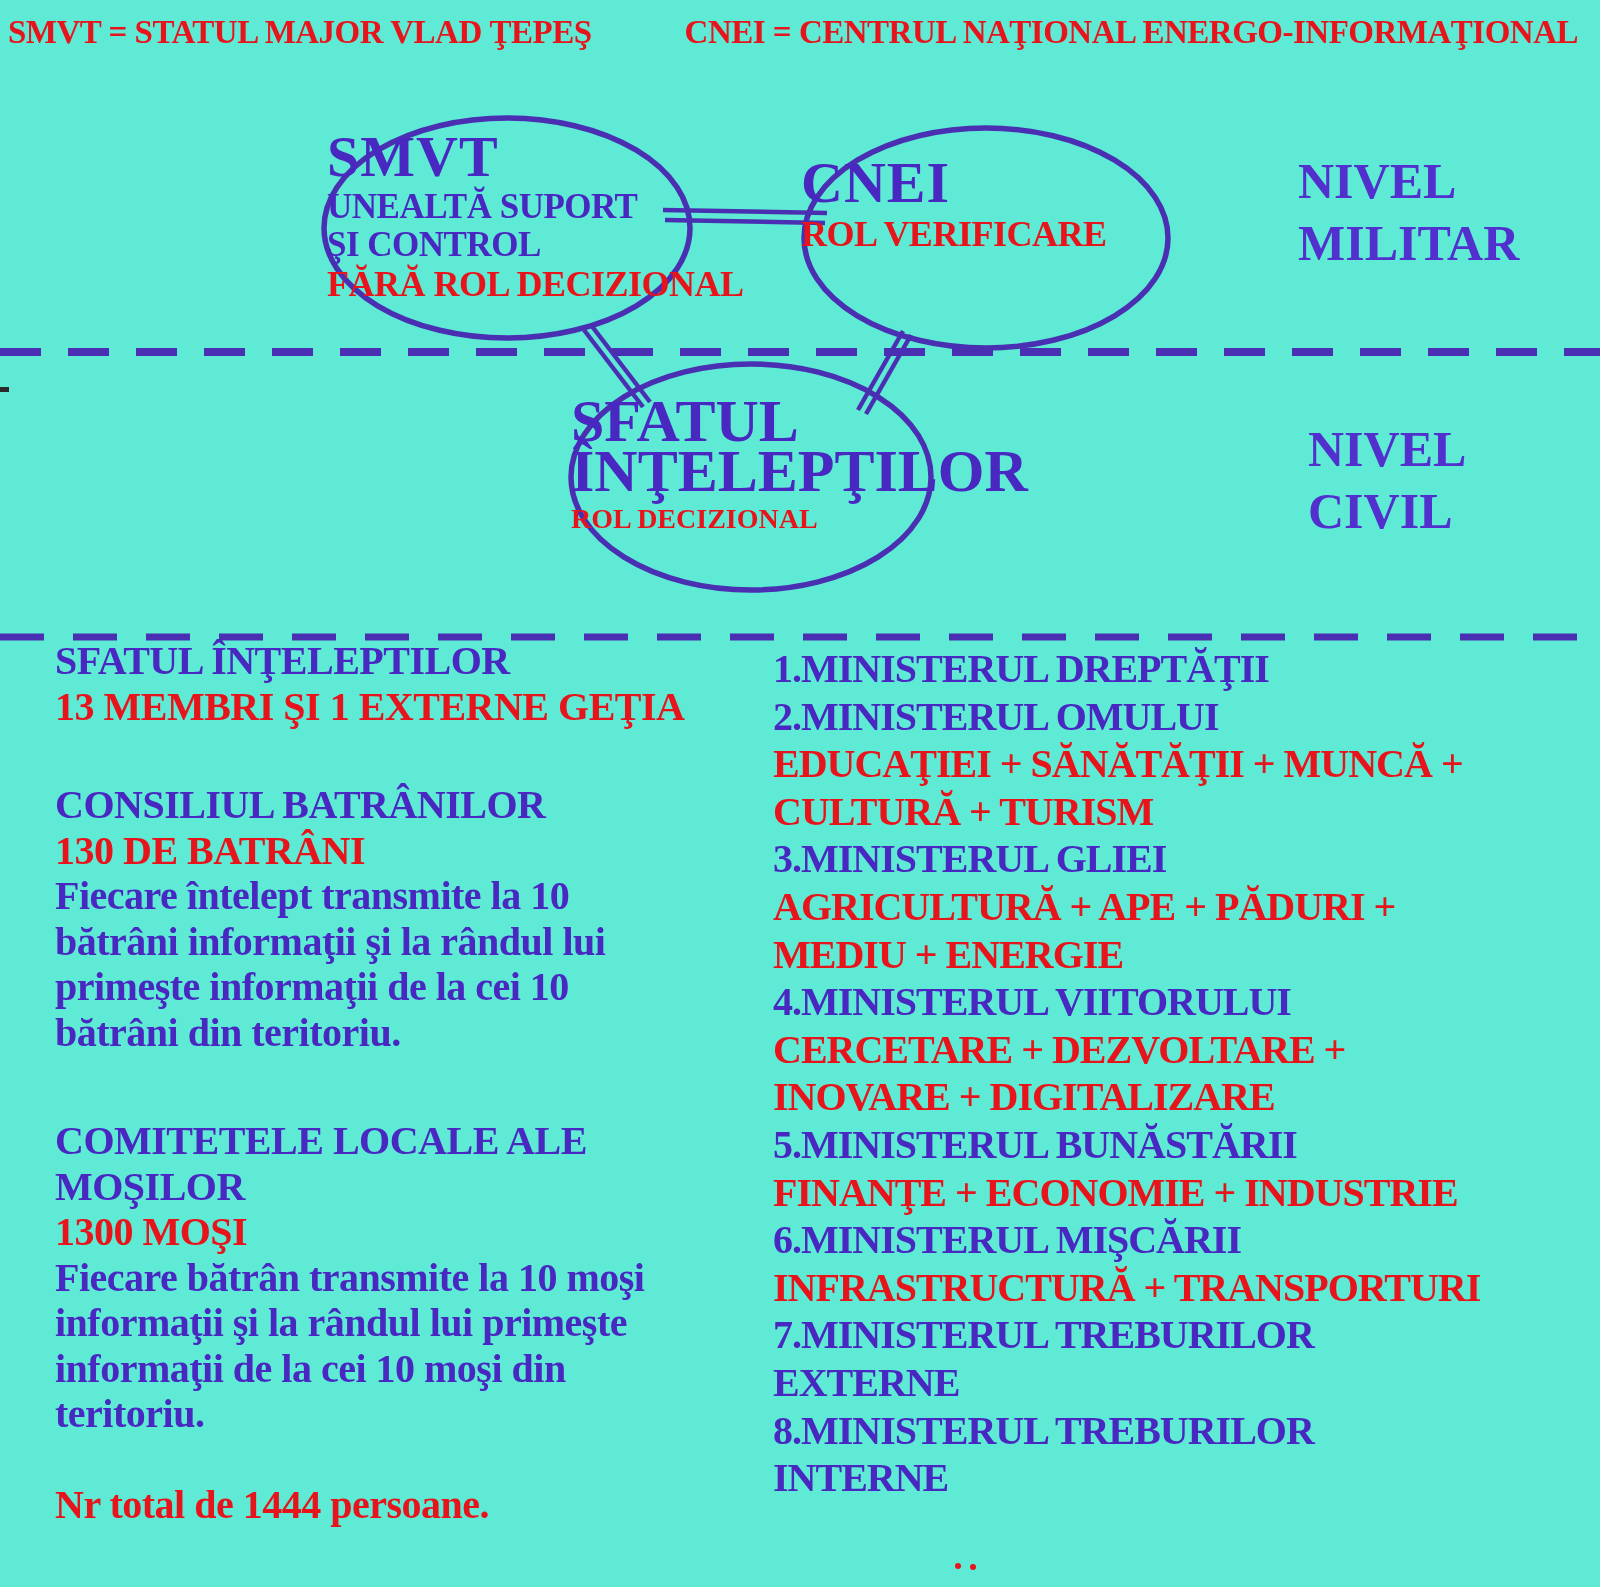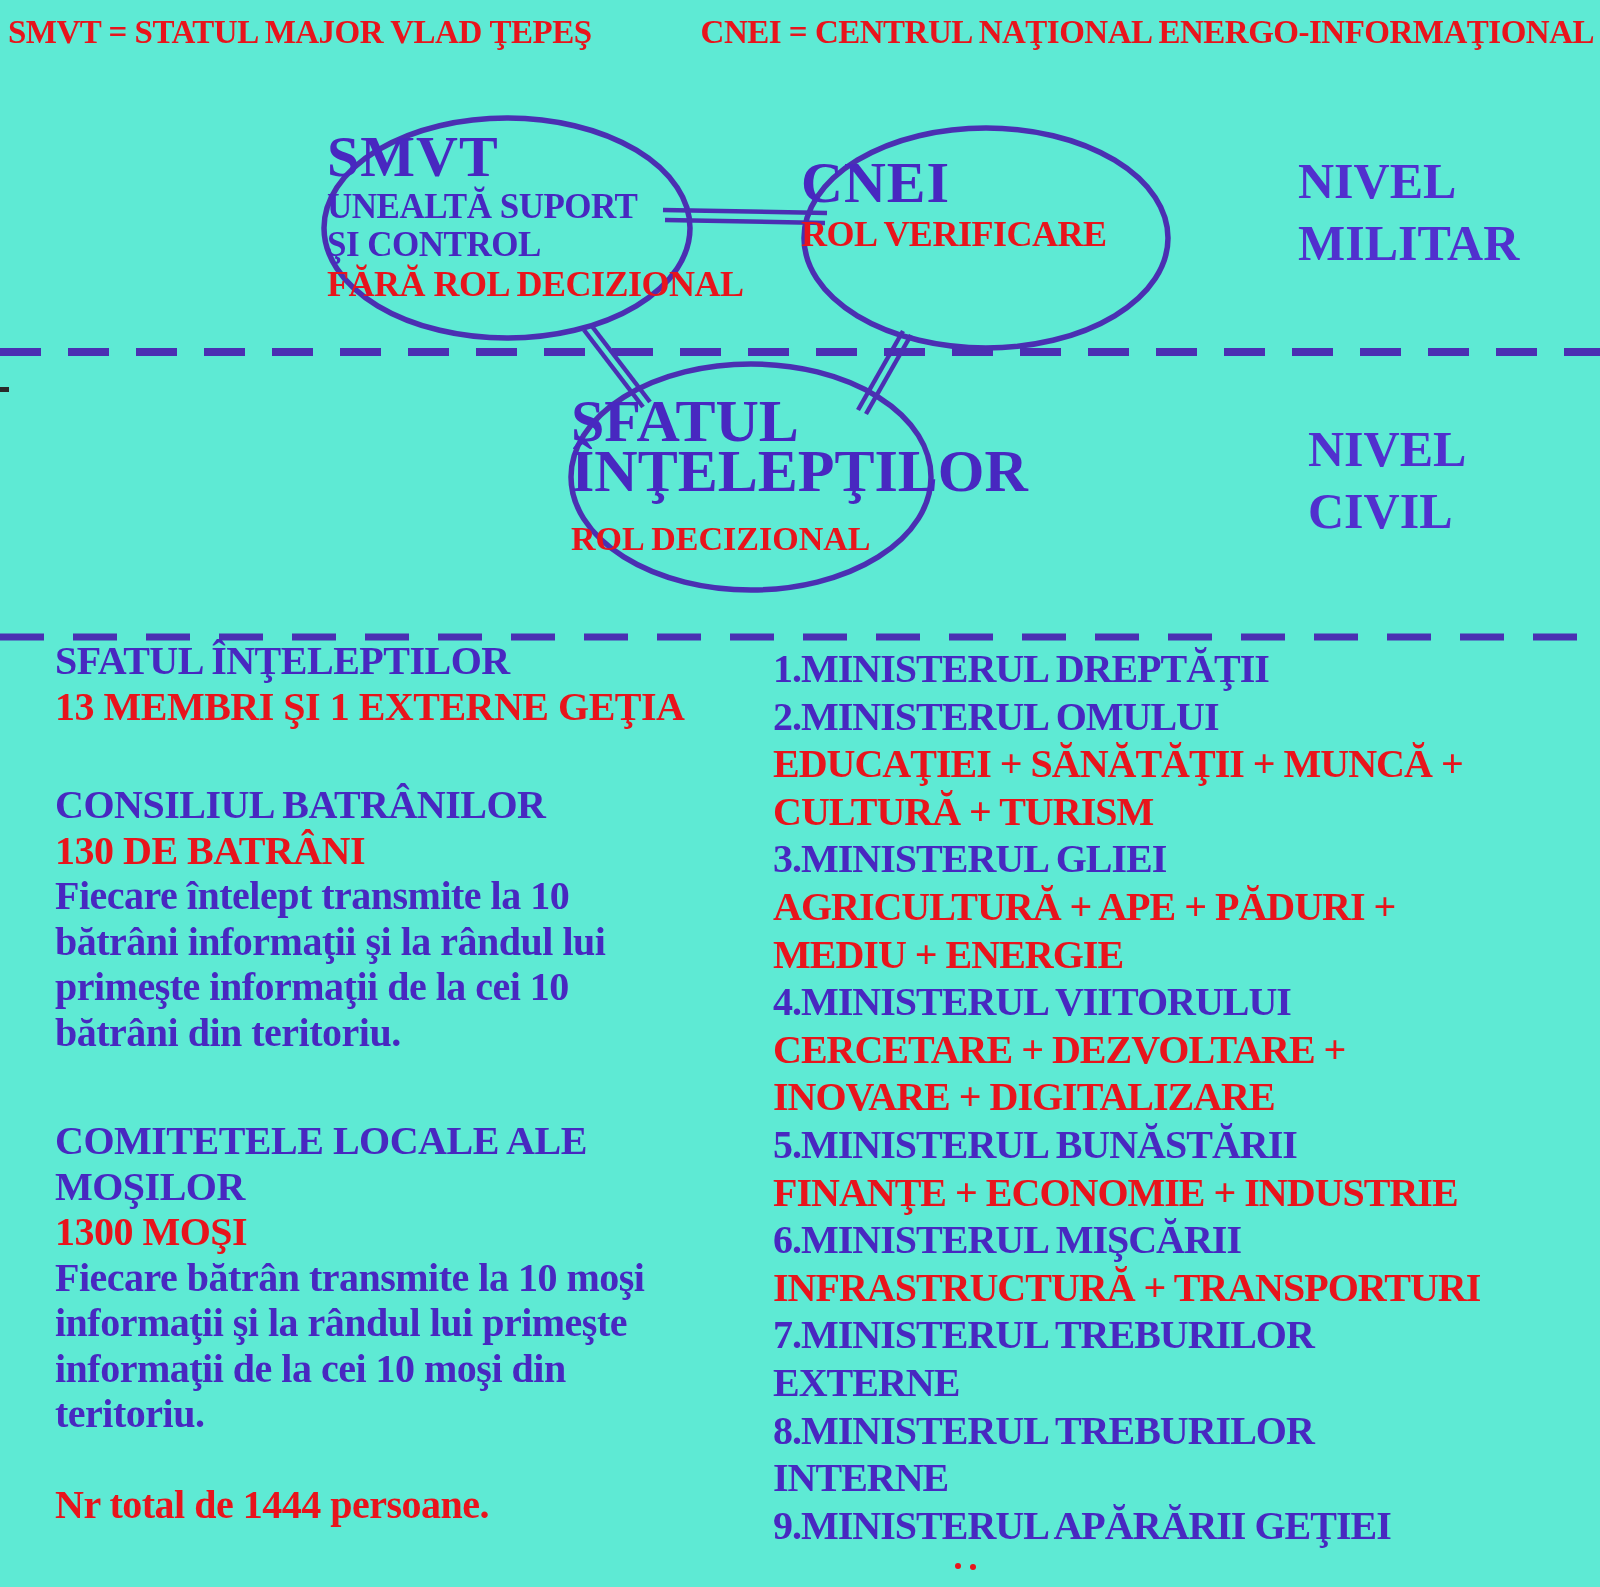--- a/index.html
+++ b/index.html
@@ -6,31 +6,31 @@
   #canvas{
     position:relative;width:1600px;height:1587px;overflow:hidden;background:#5eead4;
     font-family:"Liberation Serif","DejaVu Serif",serif;font-weight:bold;
   }
   .abs{position:absolute;}
   .blue{color:#4828c0;}
   .red{color:#e8141c;}
   
   .hdr{top:14px;font-size:33px;letter-spacing:-0.5px;white-space:nowrap;color:#e8141c;}
   #hdr-left{left:8px;}
-  #hdr-right{right:6px;}
+  #hdr-right{right:22px;}
   
   .node{text-align:center;display:flex;flex-direction:column;align-items:flex-start;}
   #node-smvt{left:327px;top:126px;width:362px;}
   #node-cnei{left:801px;top:152px;width:372px;}
   #node-sfatul{left:571px;top:396px;width:360px;}
   .node-title{font-size:58px;line-height:62px;letter-spacing:1px;color:#4828c0;}
   .node-sub{font-size:35px;line-height:38px;letter-spacing:-0.5px;color:#4828c0;white-space:nowrap;}
   .node-role{font-size:36px;line-height:40px;letter-spacing:-0.5px;color:#e8141c;white-space:nowrap;}
   .sf-title{font-size:60px;line-height:50px;color:#4828c0;white-space:nowrap;}
-  .sf-role{font-size:34px;line-height:38px;margin-top:24px;color:#e8141c;white-space:nowrap;}
+  .sf-role{font-size:28px;line-height:38px;margin-top:4px;color:#e8141c;white-space:nowrap;}
   
   .level{font-size:50px;line-height:62px;color:#5130ce;white-space:nowrap;}
   #level-military{left:1298px;top:150px;}
   #level-civil{left:1308px;top:418px;}
   
   .lcol{left:55px;width:720px;font-size:40px;letter-spacing:-0.5px;}
   .lline{line-height:45.5px;white-space:nowrap;}
   #lsec1{top:638px;}
   #lsec2{top:782px;}
   #lsec3{top:1118px;}
@@ -142,16 +142,15 @@
     <div class="rl red">CERCETARE + DEZVOLTARE +</div>
     <div class="rl red">INOVARE + DIGITALIZARE</div>
     <div class="rl blue">5.MINISTERUL BUNĂSTĂRII</div>
     <div class="rl red">FINANŢE + ECONOMIE + INDUSTRIE</div>
     <div class="rl blue">6.MINISTERUL MIŞCĂRII</div>
     <div class="rl red">INFRASTRUCTURĂ + TRANSPORTURI</div>
     <div class="rl blue">7.MINISTERUL TREBURILOR</div>
     <div class="rl blue">EXTERNE</div>
     <div class="rl blue">8.MINISTERUL TREBURILOR</div>
     <div class="rl blue">INTERNE</div>
-    <div class="rl blue">9.MINISTERUL APĂRĂRII GEŢIEI</div>
   </div>
 
 </div>
 
 </body></html>

